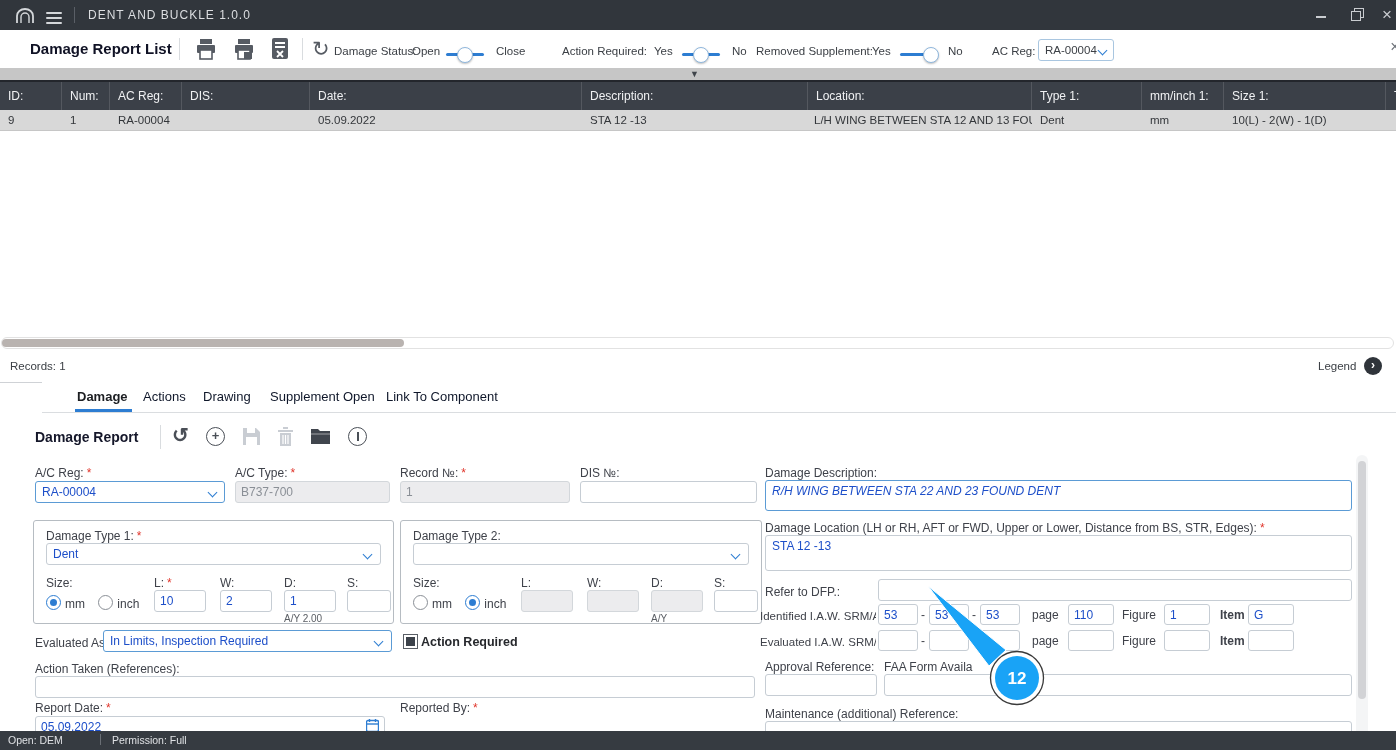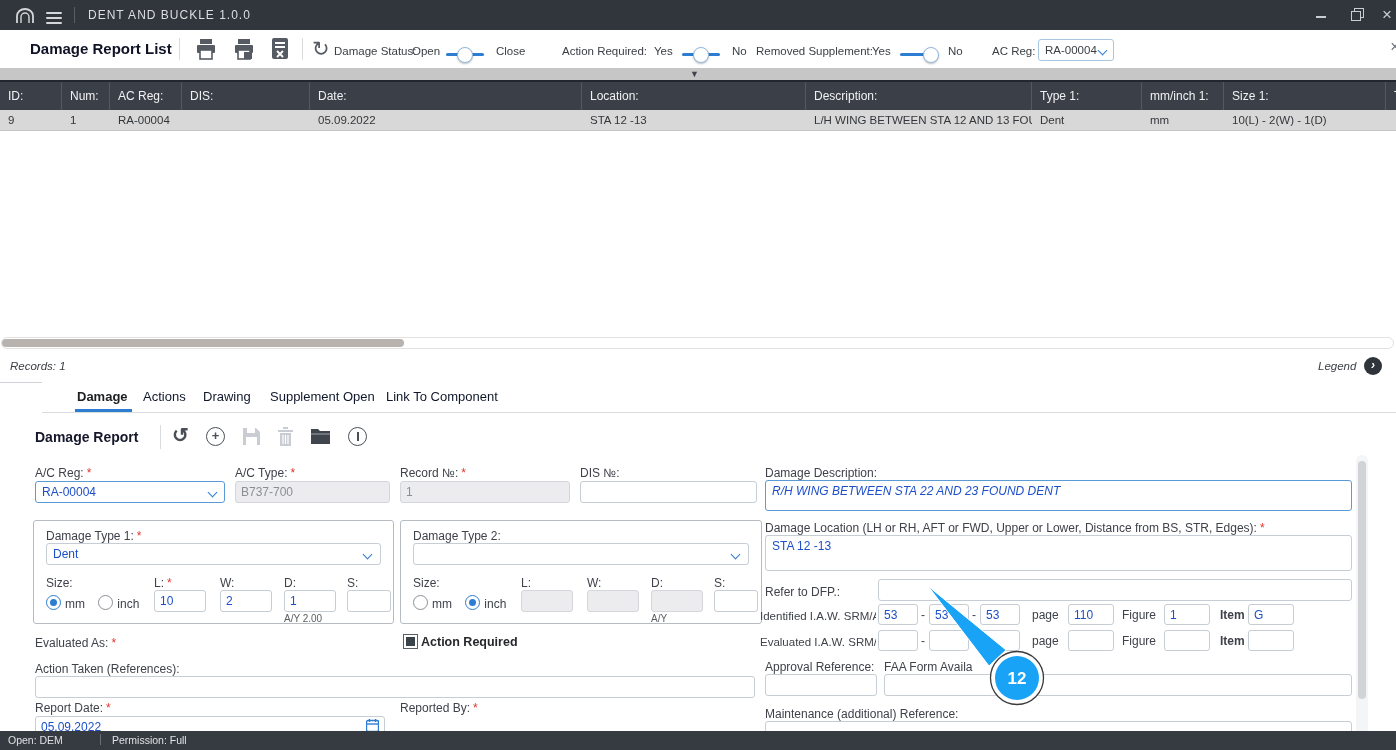--- a/index.html
+++ b/index.html
@@ -45,21 +45,21 @@
   .grid-row .rcell{height:20px;line-height:20px;font-size:11.5px;color:#33363a;padding-left:8px;box-sizing:border-box;
                overflow:hidden;white-space:nowrap;flex:none;}
 
   
   .hscroll-track{position:absolute;left:1px;top:337px;width:1393px;height:12px;background:#fff;border:1px solid #e2e2e2;border-radius:6px;box-sizing:border-box;}
   .hscroll-thumb{position:absolute;left:2px;top:339px;width:402px;height:8px;background:#b9b3b0;border-radius:4px;}
   .vscroll-track{position:absolute;left:1356px;top:455px;width:12px;height:292px;background:#f4f5f6;border-radius:6px;}
   .vscroll-thumb{position:absolute;left:1358px;top:461px;width:8px;height:238px;background:#d2d3d6;border-radius:4px;}
 
   
-  .records-row{position:absolute;left:0;top:352px;width:1396px;height:30px;border-bottom:1px solid #cfd2d6;background:#fff;font-style:italic;}
+  .records-row{position:absolute;left:0;top:352px;width:1396px;height:30px;border-bottom:1px solid #cfd2d6;background:#fff;}
   .records-label{position:absolute;left:10px;top:8px;font-size:11.5px;color:#3c4046;}
   .legend-label{position:absolute;left:1318px;top:8px;font-size:11.5px;color:#3c4046;}
   .legend-icon{position:absolute;left:1364px;top:5px;width:18px;height:18px;border-radius:50%;background:#2f343a;color:#fff;
                text-align:center;line-height:17px;font-size:12px;font-weight:bold;}
   .tabsbar{position:absolute;left:0;top:382px;width:1396px;height:30px;border-bottom:1px solid #dadde0;background:#fff;margin-left:42px;}
   .tab{position:absolute;top:7px;font-size:13px;color:#0f172a;}
   .tab.active{color:#1c1e22;font-weight:bold;}
   .tab-underline{position:absolute;left:33px;top:27px;width:57px;height:3px;background:#2d7dd2;}
 
   
@@ -184,22 +184,22 @@
   <div class="collapse-strip">
     <span class="collapse-glyph">▼</span>
   </div>
 
   <div class="grid-header">
     <div class="hcell" style="width:62px">ID:</div>
     <div class="hcell" style="width:48px">Num:</div>
     <div class="hcell" style="width:72px">AC Reg:</div>
     <div class="hcell" style="width:128px">DIS:</div>
     <div class="hcell" style="width:272px">Date:</div>
+    <div class="hcell" style="width:226px">Description:</div>
     <div class="hcell" style="width:224px">Location:</div>
-    <div class="hcell" style="width:226px">Description:</div>
     <div class="hcell" style="width:110px">Type 1:</div>
     <div class="hcell" style="width:82px">mm/inch 1:</div>
     <div class="hcell" style="width:162px">Size 1:</div>
     <div class="hcell" style="width:10px;border-right:none">T</div>
   </div>
   <div class="grid-row">
     <div class="rcell" style="width:62px">9</div>
     <div class="rcell" style="width:48px">1</div>
     <div class="rcell" style="width:72px">RA-00004</div>
     <div class="rcell" style="width:128px"></div>
@@ -338,20 +338,24 @@
   <div class="dash" style="left:972px;top:634px">-</div>
   <input class="fld" style="left: 980px; top: 630px; width: 40px; height: 21px;" value="">
   <div class="lbl" style="left:1032px;top:634px">page</div>
   <input class="fld" style="left: 1068px; top: 630px; width: 46px; height: 21px;" value="">
   <div class="lbl" style="left:1122px;top:634px">Figure</div>
   <input class="fld" style="left: 1164px; top: 630px; width: 46px; height: 21px;" value="">
   <div class="lbl" style="left:1220px;top:634px;font-weight:bold">Item</div>
   <input class="fld" style="left: 1248px; top: 630px; width: 46px; height: 21px;" value="">
 
   <div class="lbl" style="left:35px;top:636px"><span>Evaluated As:</span><span class="req">*</span></div>
+  <div class="sel blueb" style="left:103px;top:630px;width:289px">
+    <span>In Limits, Inspection Required</span>
+    <span class="chev" style="right:9px;top:7px"></span>
+  </div>
   <span class="cbx" style="left:403px;top:634px">
       <i></i>
     </span>
   <div class="lbl" style="left:421px;top:635px;font-weight:bold;color:#26282c;font-size:12.5px">Action Required</div>
 
   <div class="lbl" style="left:35px;top:662px">Action Taken (References):</div>
   <input class="fld" style="left: 35px; top: 676px; width: 720px;" value="">
 
   <div class="lbl" style="left:765px;top:660px">Approval Reference:</div>
   <input class="fld" style="left: 765px; top: 674px; width: 112px;" value="">

